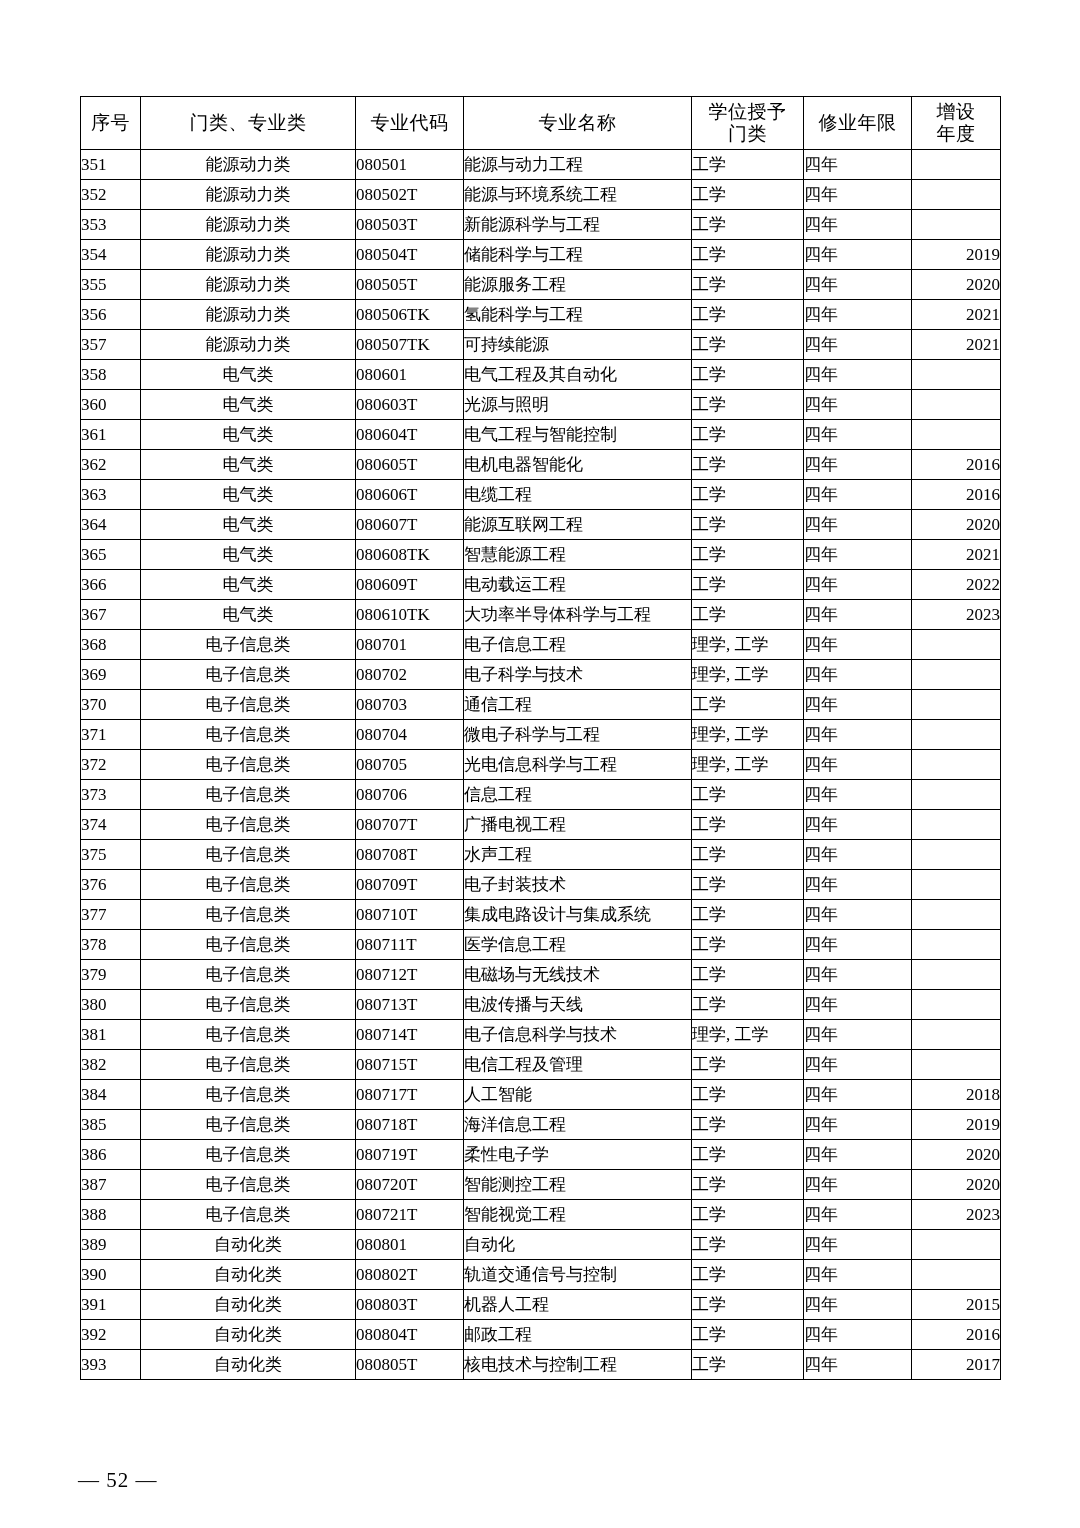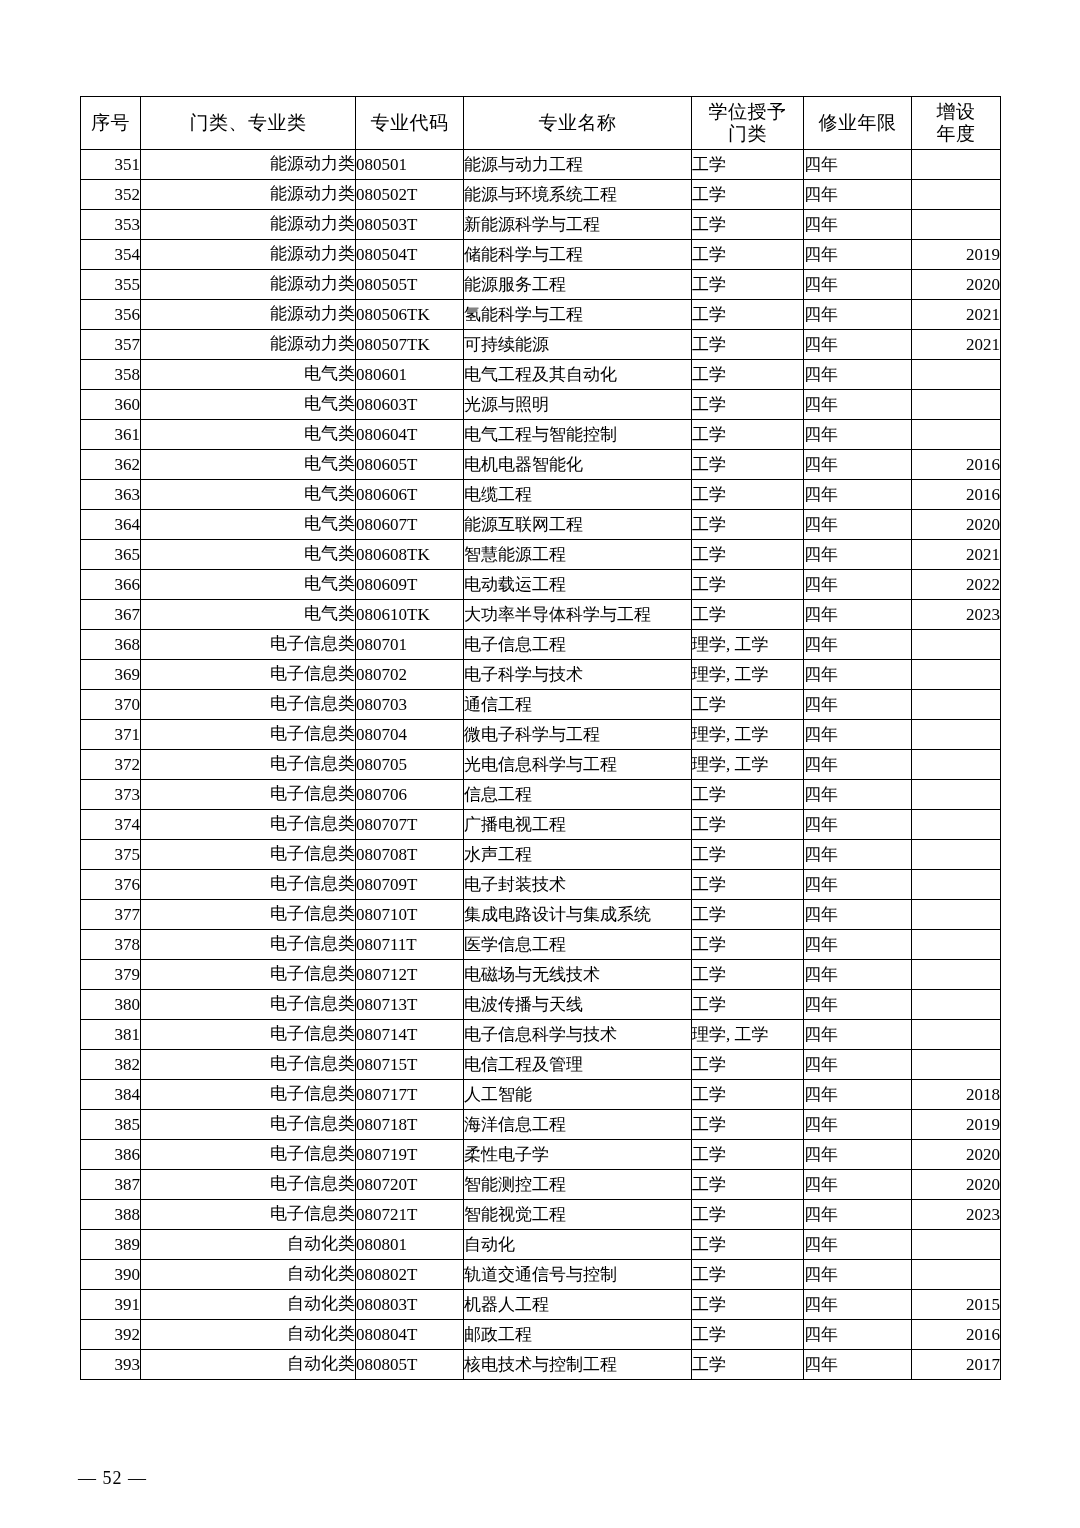--- a/index.html
+++ b/index.html
@@ -49,38 +49,38 @@
   }
   
   col.c-index { width: 60px; }
   col.c-category { width: 215px; }
   col.c-code { width: 108px; }
   col.c-name { width: 228px; }
   col.c-degree { width: 112px; }
   col.c-years { width: 108px; }
   col.c-year-added { width: 89px; }
 
-  td.idx { text-align: right; padding-right: 6px; }
-  td.cat { text-align: right; padding-left: 8px; font-family: Liberation Mono, monospace; }
+  td.idx { text-align: left; padding-right: 6px; }
+  td.cat { text-align: center; padding-left: 8px; }
   td.code { text-align: left; padding-left: 6px; }
   td.name { text-align: left; padding-left: 8px; }
   td.degree { text-align: left; }
   td.years { text-align: center; padding-left: 16px; text-align: left; }
   td.added { text-align: right; }
 
   .th-two-line {
     display: block;
     line-height: 1.15;
     text-align: center;
   }
   .page-number {
     position: absolute;
     left: 78px;
     top: 1468px;
-    font-size: 18px;
+    font-size: 21px;
     letter-spacing: 1px;
   }
 </style>
 </head>
 <body>
 
 <div class="page">
   <div class="table-wrap">
     <table class="spec-table">
       <colgroup>

